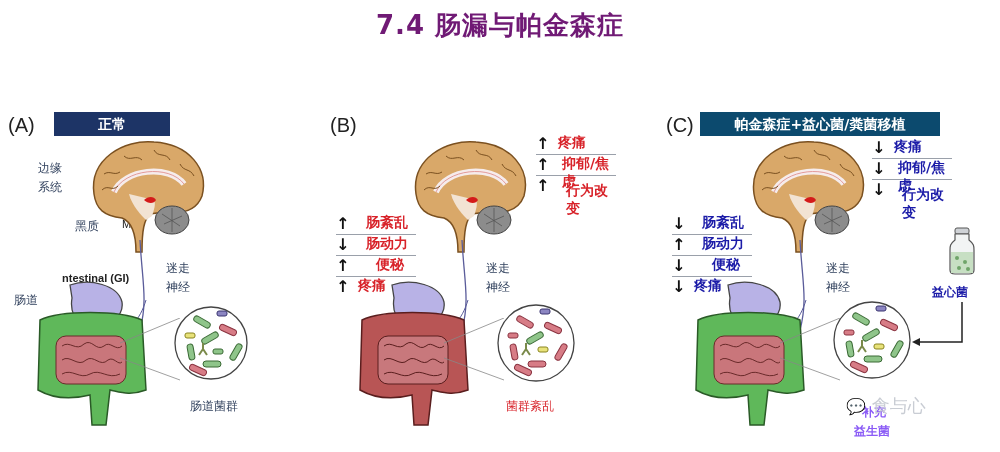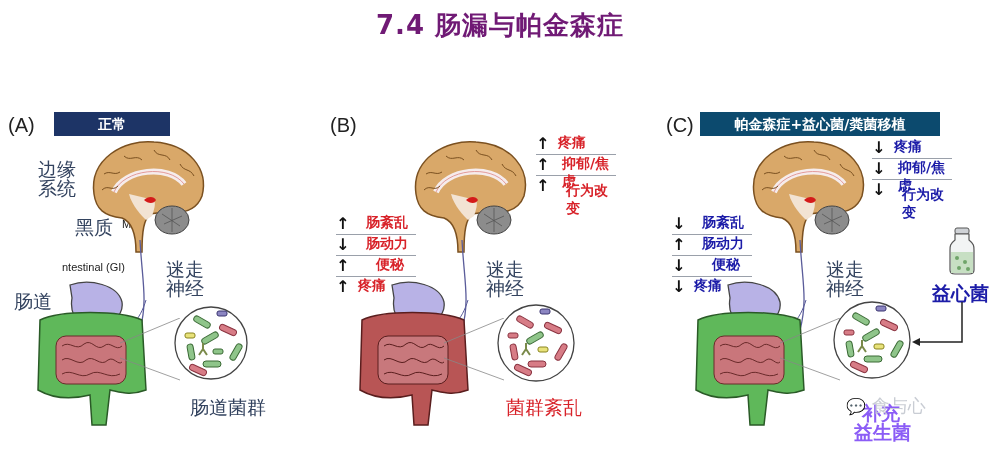--- a/index.html
+++ b/index.html
@@ -1,21 +1,21 @@
 <!DOCTYPE html>
 <html><head>
 <meta charset="utf-8">
 <style>
   html,body{margin:0;padding:0;background:#ffffff;}
   body{width:1000px;height:452px;position:relative;overflow:hidden;font-family:"DejaVu Sans","Liberation Sans",sans-serif;}
   .title{position:absolute;left:0;top:8px;width:1000px;text-align:center;font-size:26px;font-weight:bold;color:#701a75;letter-spacing:1px;}
   .panel{position:absolute;top:0;height:452px;}
   .plabel{position:absolute;font-size:20px;color:#222;font-family:"Liberation Sans",sans-serif;}
   .banner{position:absolute;height:24px;line-height:24px;text-align:center;color:#fff;font-size:14px;font-weight:bold;}
-  .lbl{position:absolute;font-size:19px;color:#33435f;line-height:19px;}
+  .lbl{position:absolute;font-size:12px;color:#33435f;line-height:19px;font-family:Liberation Mono, monospace;}
   .symrow{position:absolute;height:20px;border-bottom:1.5px solid #9aa0aa;}
   .symrow.last{border-bottom:none;}
   .arrow{position:absolute;left:0;top:0;font-size:16px;font-weight:bold;color:#111;}
   .stext{position:absolute;top:0;font-size:14px;font-weight:bold;}
   svg{position:absolute;}
   .gi-label{position:absolute;font-size:11px;color:#222;font-family:"Liberation Sans",sans-serif;}
   .watermark{position:absolute;font-size:18px;color:#c9cdd4;}
 </style>
 </head>
 <body>
@@ -26,21 +26,21 @@
   <div class="plabel" style="left:8px;top:114px;">(A)</div>
   <div class="banner" style="left:54px;top:112px;width:116px;background:#1d3466;">正常</div>
 
   <div class="lbl" style="left:38px;top:160px;">
     <div>边缘</div>
     <div>系统</div>
   </div>
   <div class="lbl" style="left:75px;top:218px;">黑质</div>
   <div class="gi-label" style="left:122px;top:218px;">MV</div>
   <div class="lbl" style="left:14px;top:292px;">肠道</div>
-  <div class="gi-label" style="left:62px;top:261px;">ntestinal (GI)</div>
+  <div class="gi-label" style="left:62px;top:272px;font-weight:bold;">ntestinal (GI)</div>
   <div class="lbl" style="left:166px;top:260px;">
     <div>迷走</div>
     <div>神经</div>
   </div>
   <div class="lbl" style="left:190px;top:398px;">肠道菌群</div>
 
   <svg width="130" height="120" style="left:84px;top:134px;" viewBox="0 0 130 120">
     <path d="M10,60 C5,25 40,5 70,8 C105,10 125,35 118,62 C112,78 95,80 80,78 L66,80 C60,86 58,96 58,118 L52,118 C52,100 48,88 38,84 C20,82 12,75 10,60 Z" fill="#d9a869" stroke="#7a5020" stroke-width="1.5"></path>
     <path d="M30,58 C40,35 85,30 100,50" fill="none" stroke="#f6ecec" stroke-width="6"></path>
     <path d="M30,58 C40,35 85,30 100,50" fill="none" stroke="#e39a9a" stroke-width="1"></path>

